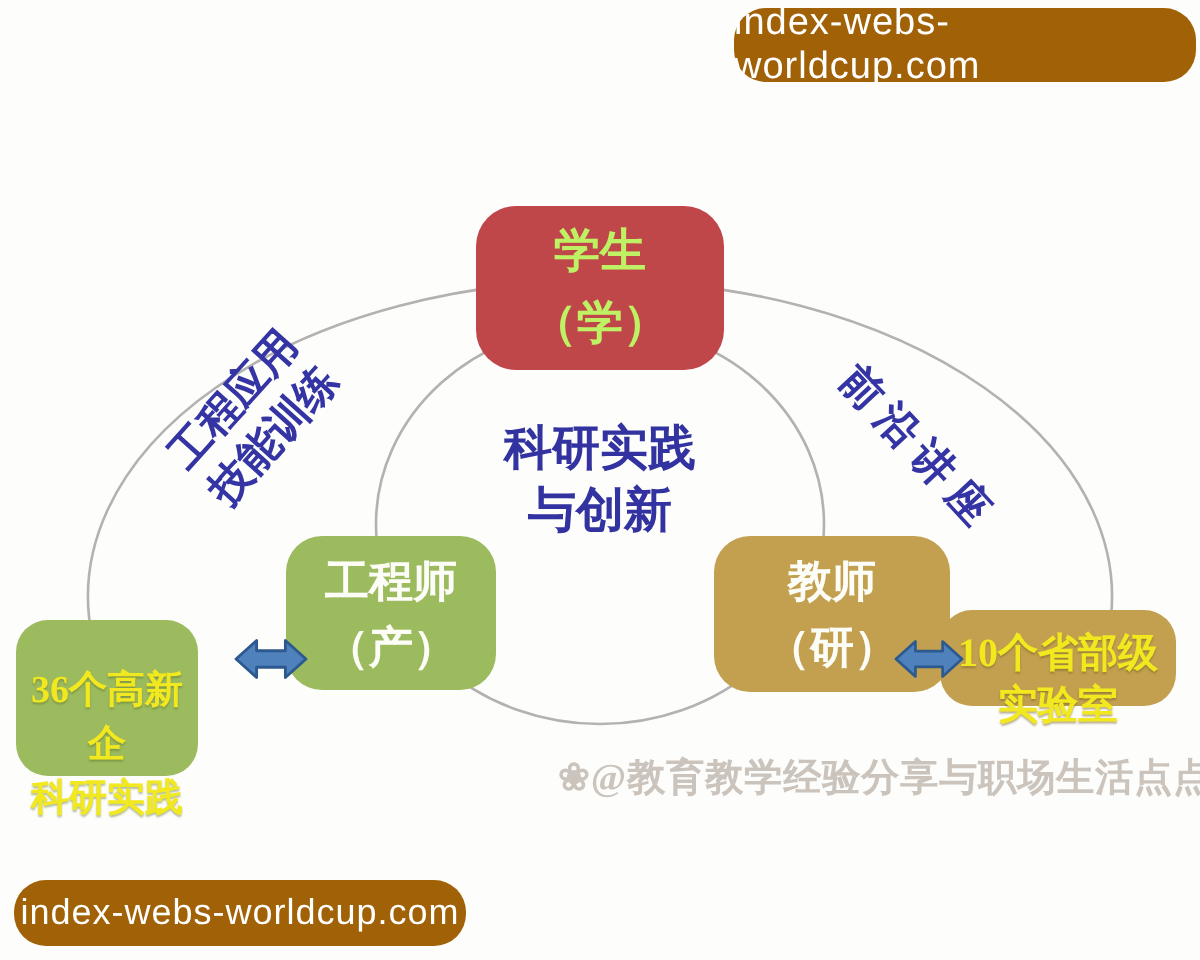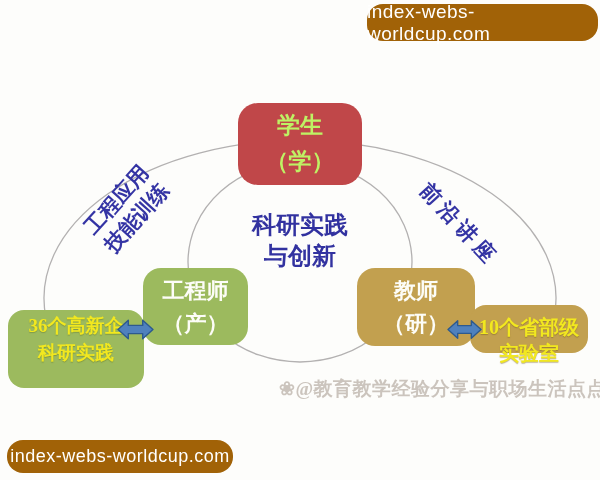--- a/index.html
+++ b/index.html
@@ -36,22 +36,22 @@
   }
   #node-engineer{
     left:143px;top:268px;width:105px;height:77px;border-radius:18px;
     background:#9cba5e;color:#fdfdf8;font-size:22px;line-height:33px;padding-top:6px;
   }
   #node-teacher{
     left:333px;top:268px;width:118px;height:78px;border-radius:18px;
     background:#c2a04f;color:#fdfdf8;font-size:22px;line-height:33px;padding-top:6px;margin-left:24px;
   }
   #node-base{
-    left:8px;top:310px;width:136px;height:78px;border-radius:16px;
-    background:#9cba5e;color:#f2e81f;font-size:19px;line-height:27px;padding-top:2px;
+    left:8px;top:310px;width:91px;height:78px;border-radius:16px;
+    background:#9cba5e;color:#f2e81f;font-size:19px;line-height:27px;padding-top:22px;
     text-shadow:0 1px 1px rgba(90,110,40,.45);
   }
   #node-lab{
     left:470px;top:305px;width:118px;height:48px;border-radius:16px;
     background:#c2a04f;color:#f2e81f;font-size:20px;line-height:26px;padding-top:9px;
     text-shadow:0 1px 1px rgba(120,95,35,.5);
   }
 
   
   .double-arrow{position:absolute;z-index:4;}

